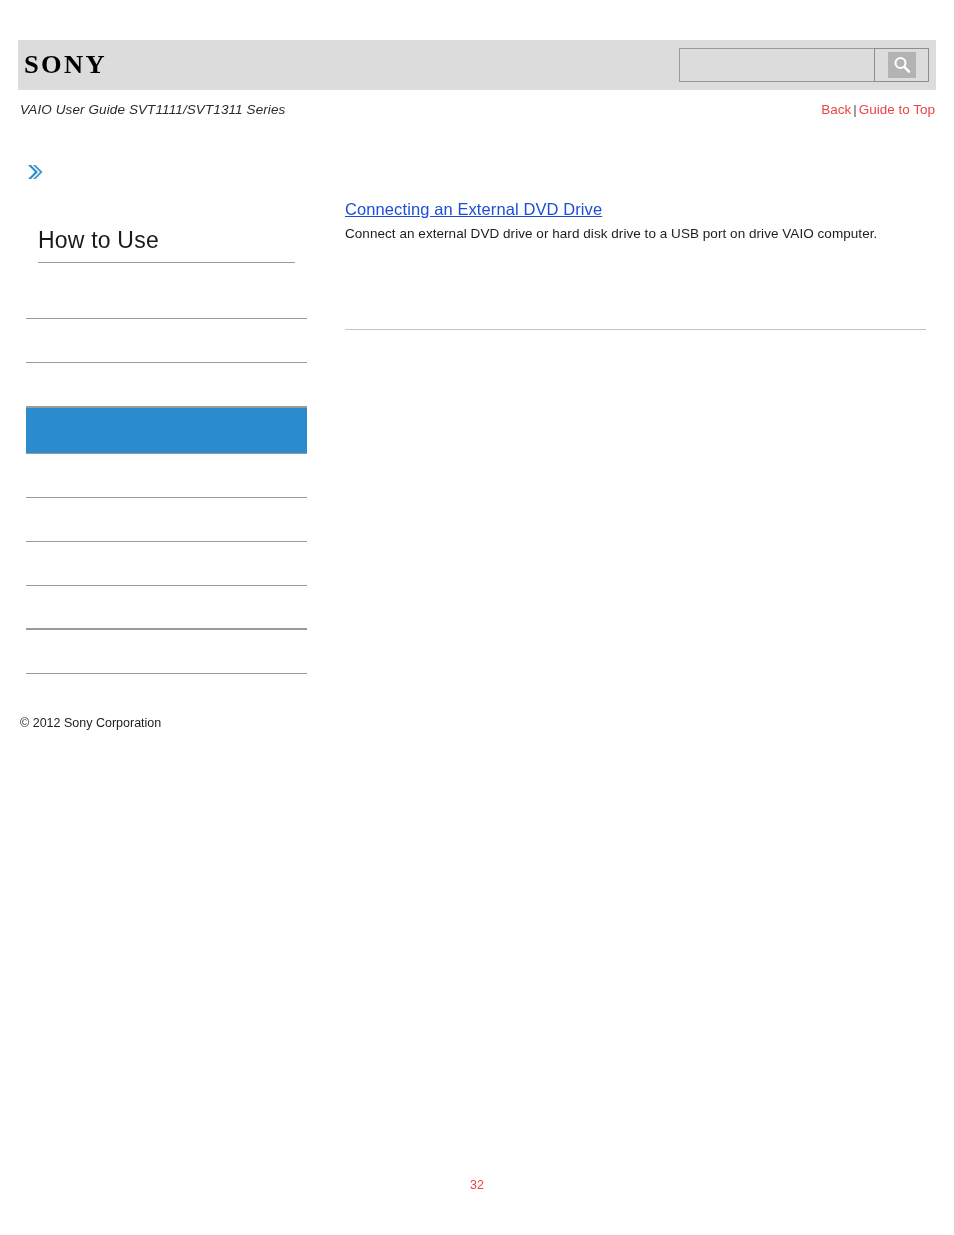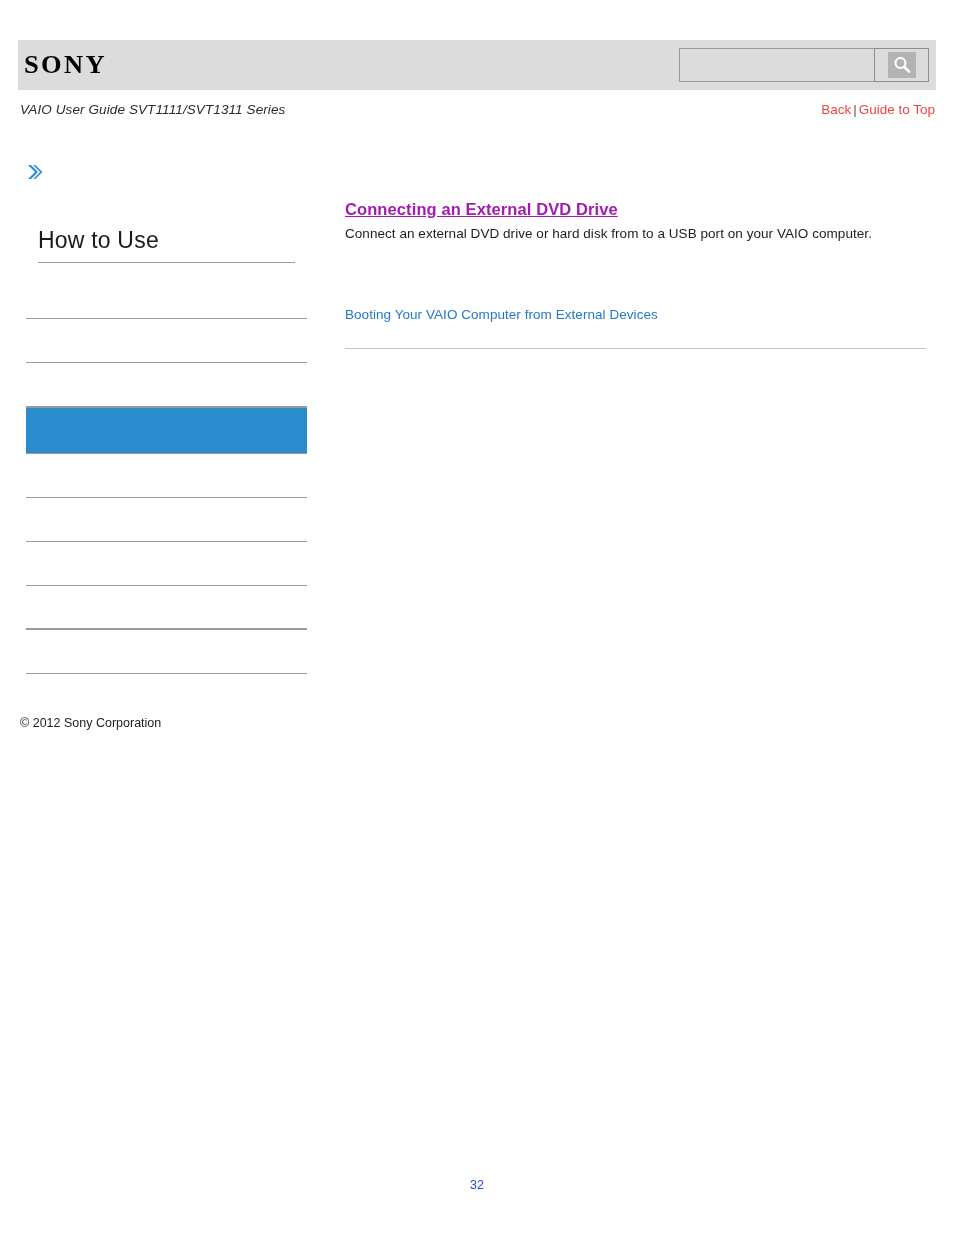--- a/index.html
+++ b/index.html
@@ -172,23 +172,23 @@
 
   
   .main {
     position: absolute;
     left: 345px;
     top: 198px;
     width: 581px;
   }
   .entry-title {
     font-size: 16.5px;
-    color: #a21caf;
+    color: #1d4ed8;
     margin: 0;
-    font-weight: bold;
+    font-weight: normal;
     line-height: 22px;
     letter-spacing: 0.1px;
   }
   .entry-desc {
     font-size: 13.5px;
     color: #1d1d1d;
     margin: 4px 0 0 0;
     line-height: 19px;
     letter-spacing: 0.05px;
   }
@@ -211,21 +211,21 @@
   }
 
   
   .page-number {
     position: absolute;
     left: 0;
     right: 0;
     top: 1178px;
     text-align: center;
     font-size: 12.5px;
-    color: #1d4ed8;
+    color: #ef4444;
   }
 </style>
 </head>
 <body>
 
 <div class="header-band"></div>
 
 <div class="sony-logo">SONY</div>
 
 <div class="search-wrap">
@@ -262,19 +262,18 @@
   <div class="side-item"></div>
   <div class="side-item"></div>
   <div class="side-item thick"></div>
   <div class="side-item last"></div>
 </div>
 
 <div class="copyright">© 2012 Sony Corporation</div>
 
 <div class="main">
   <a href="#" class="entry-title">Connecting an External DVD Drive</a>
-  <p class="entry-desc">Connect an external DVD drive or hard disk from to a USB port on your VAIO computer.</p>
+  <p class="entry-desc">Connect an external DVD drive or hard disk drive to a USB port on drive VAIO computer.</p>
   <div class="entry-spacer"></div>
-  <a href="#" class="entry-link">Booting Your VAIO Computer from External Devices</a>
   <hr class="main-rule">
 </div>
 
 <div class="page-number">32</div>
 
 </body></html>

